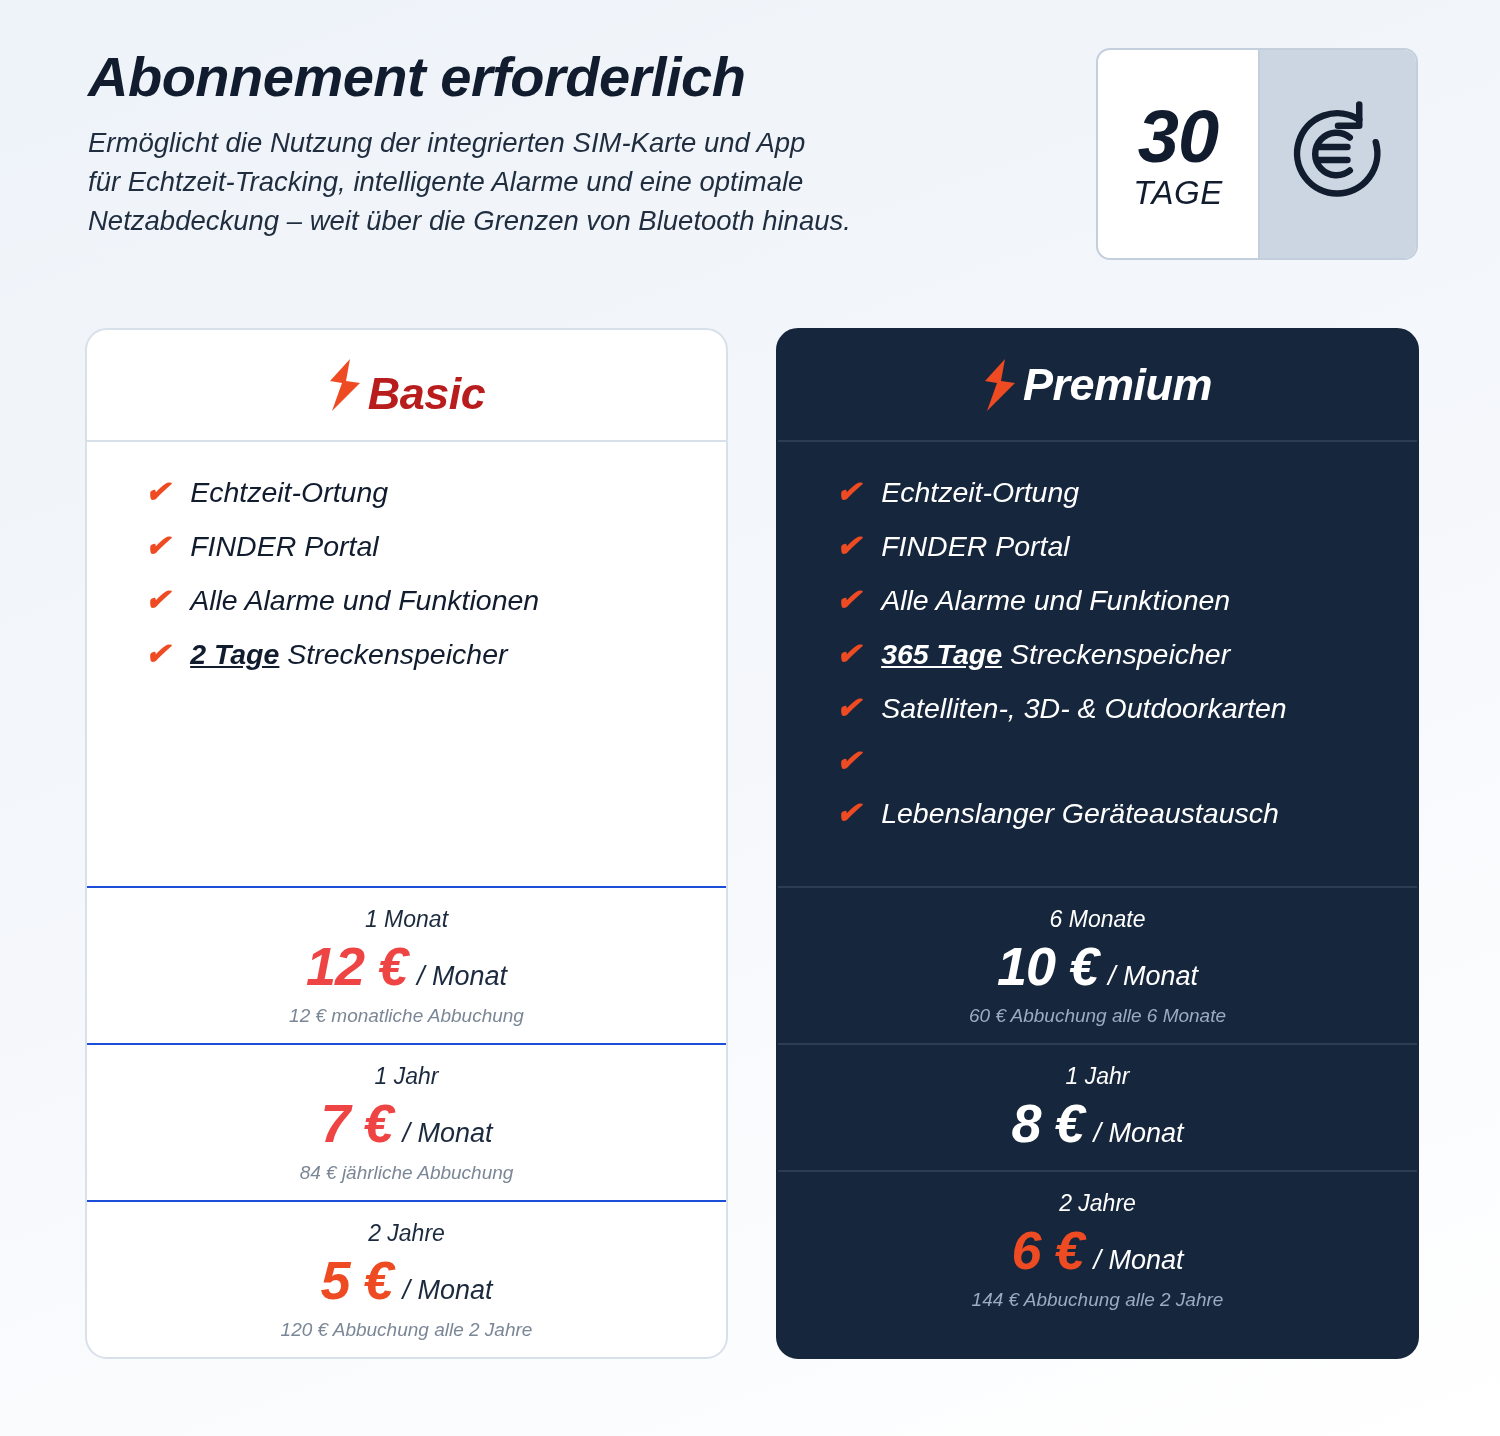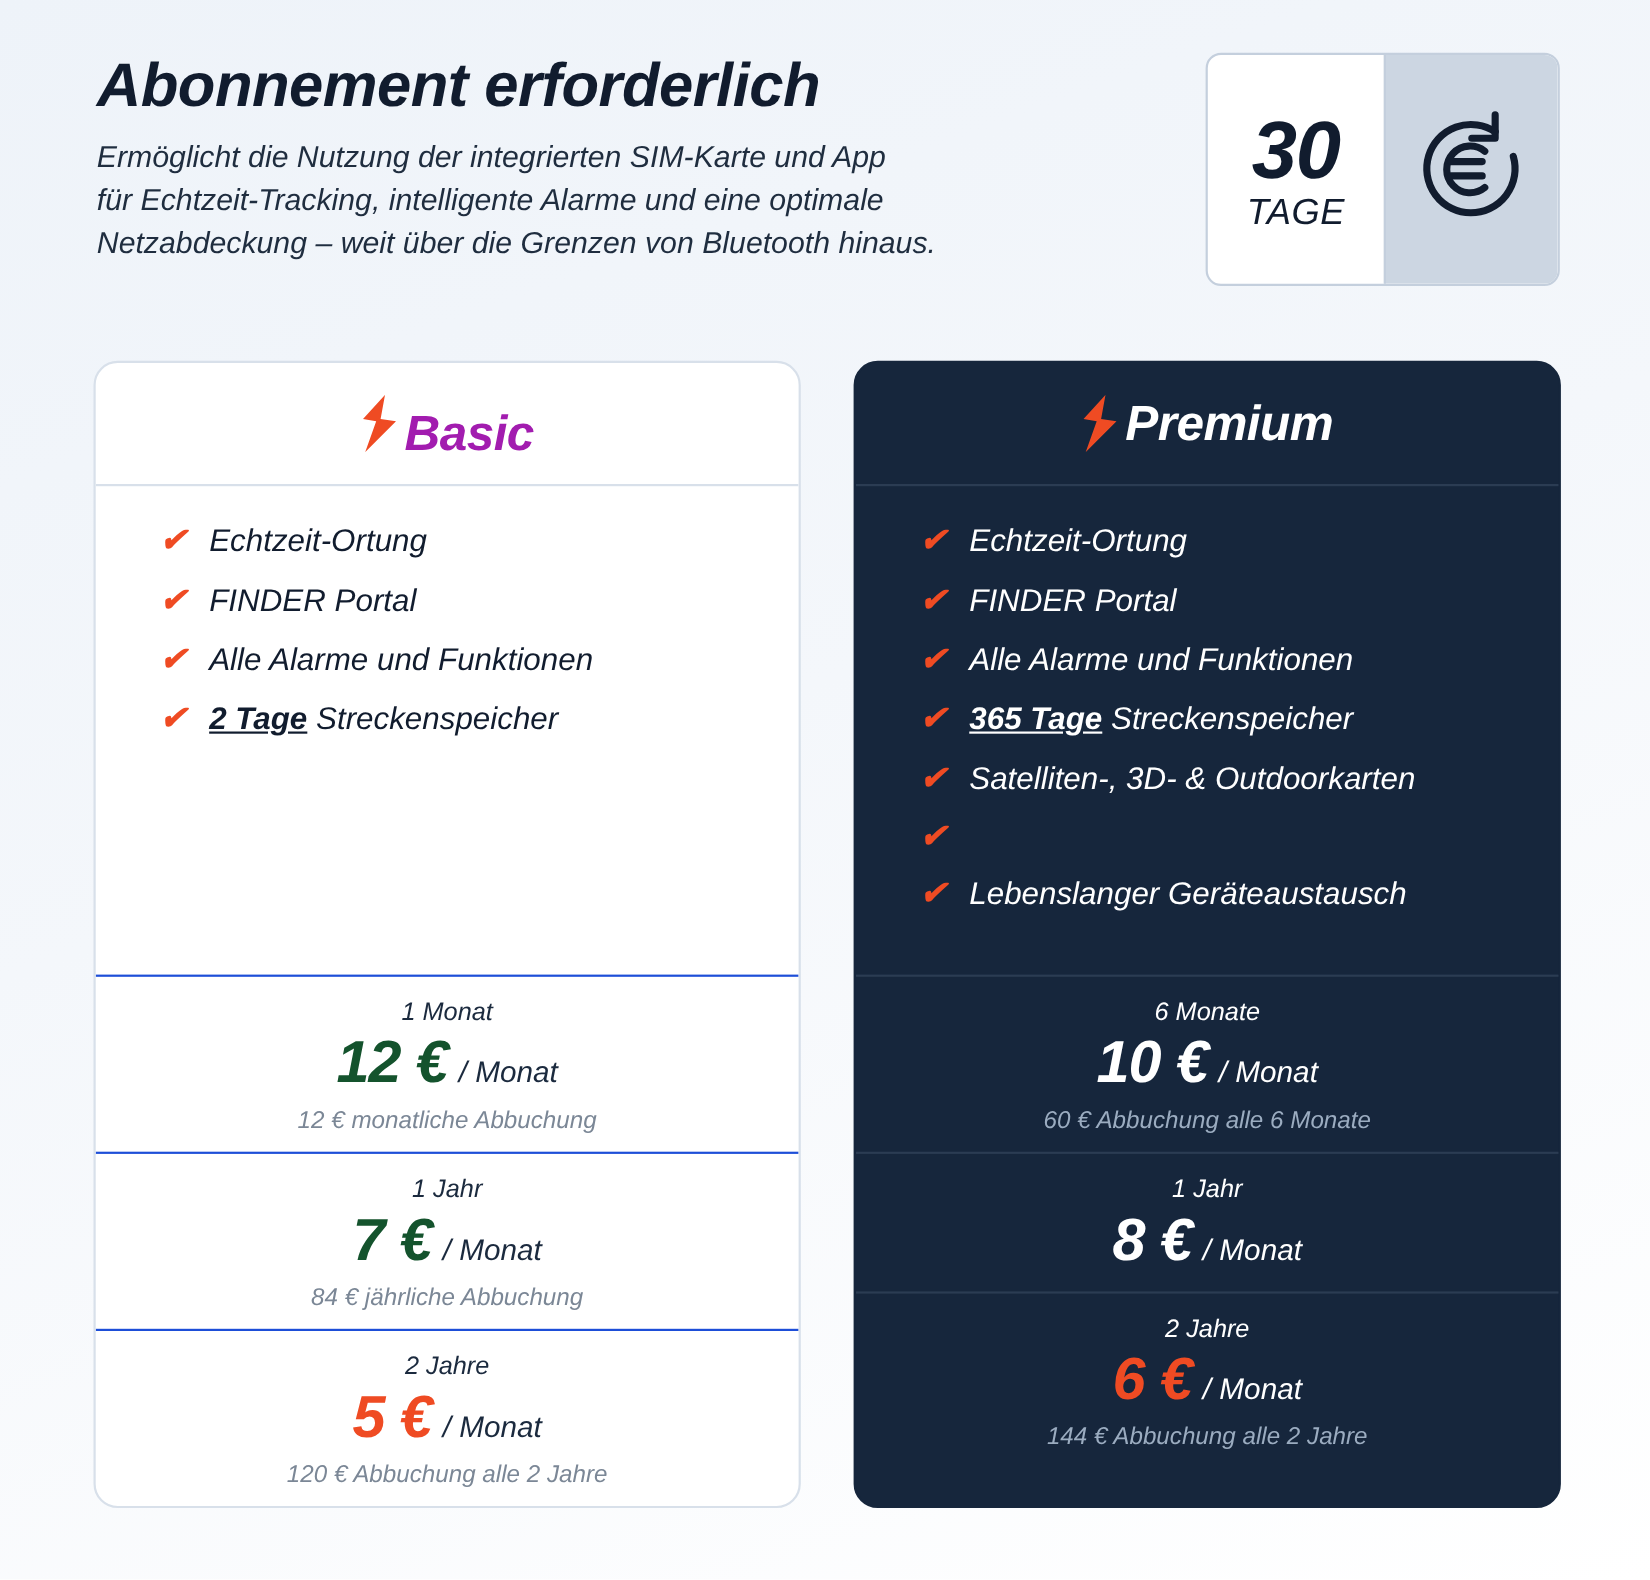--- a/index.html
+++ b/index.html
@@ -130,21 +130,21 @@
 
   .card.basic .card-head { border-bottom: 2px solid #d8e0ea; }
   .card.premium .card-head { border-bottom: 2px solid #2b3c53; }
 
   .card-title {
     font-size: 45px;
     font-weight: bold;
     letter-spacing: -0.5px;
   }
 
-  .card.basic .card-title { color: #a21caf; margin-top: 18px; }
+  .card.basic .card-title { color: #b91c1c; margin-top: 18px; }
   .card.premium .card-title { color: #ffffff; }
 
   .bolt { width: 34px; height: 52px; flex: none; }
 
   
   .features {
     padding: 34px 0 0 58px;
     height: 444px;
   }
 
@@ -192,34 +192,34 @@
     align-items: baseline;
     justify-content: center;
     gap: 10px;
   }
 
   .amount {
     font-size: 54px;
     font-weight: bold;
     letter-spacing: -1px;
   }
-  .card.basic .amount { color: #14532d; }
+  .card.basic .amount { color: #ef4444; }
   .card.premium .amount { color: #ffffff; }
 
   .price-row.accent .amount { color: #ef4b23; }
 
   .per {
     font-size: 27px;
   }
   .card.basic .per { color: #1b2a3e; }
   .card.premium .per { color: #ffffff; }
 
   .billing {
     margin-top: 8px;
-    font-size: 22px;
+    font-size: 19px;
   }
   .card.basic .billing { color: #7b8796; }
   .card.premium .billing { color: #9bacc0; }
 </style>
 </head>
 <body>
 
 <div class="page">
 
   <div class="header">

